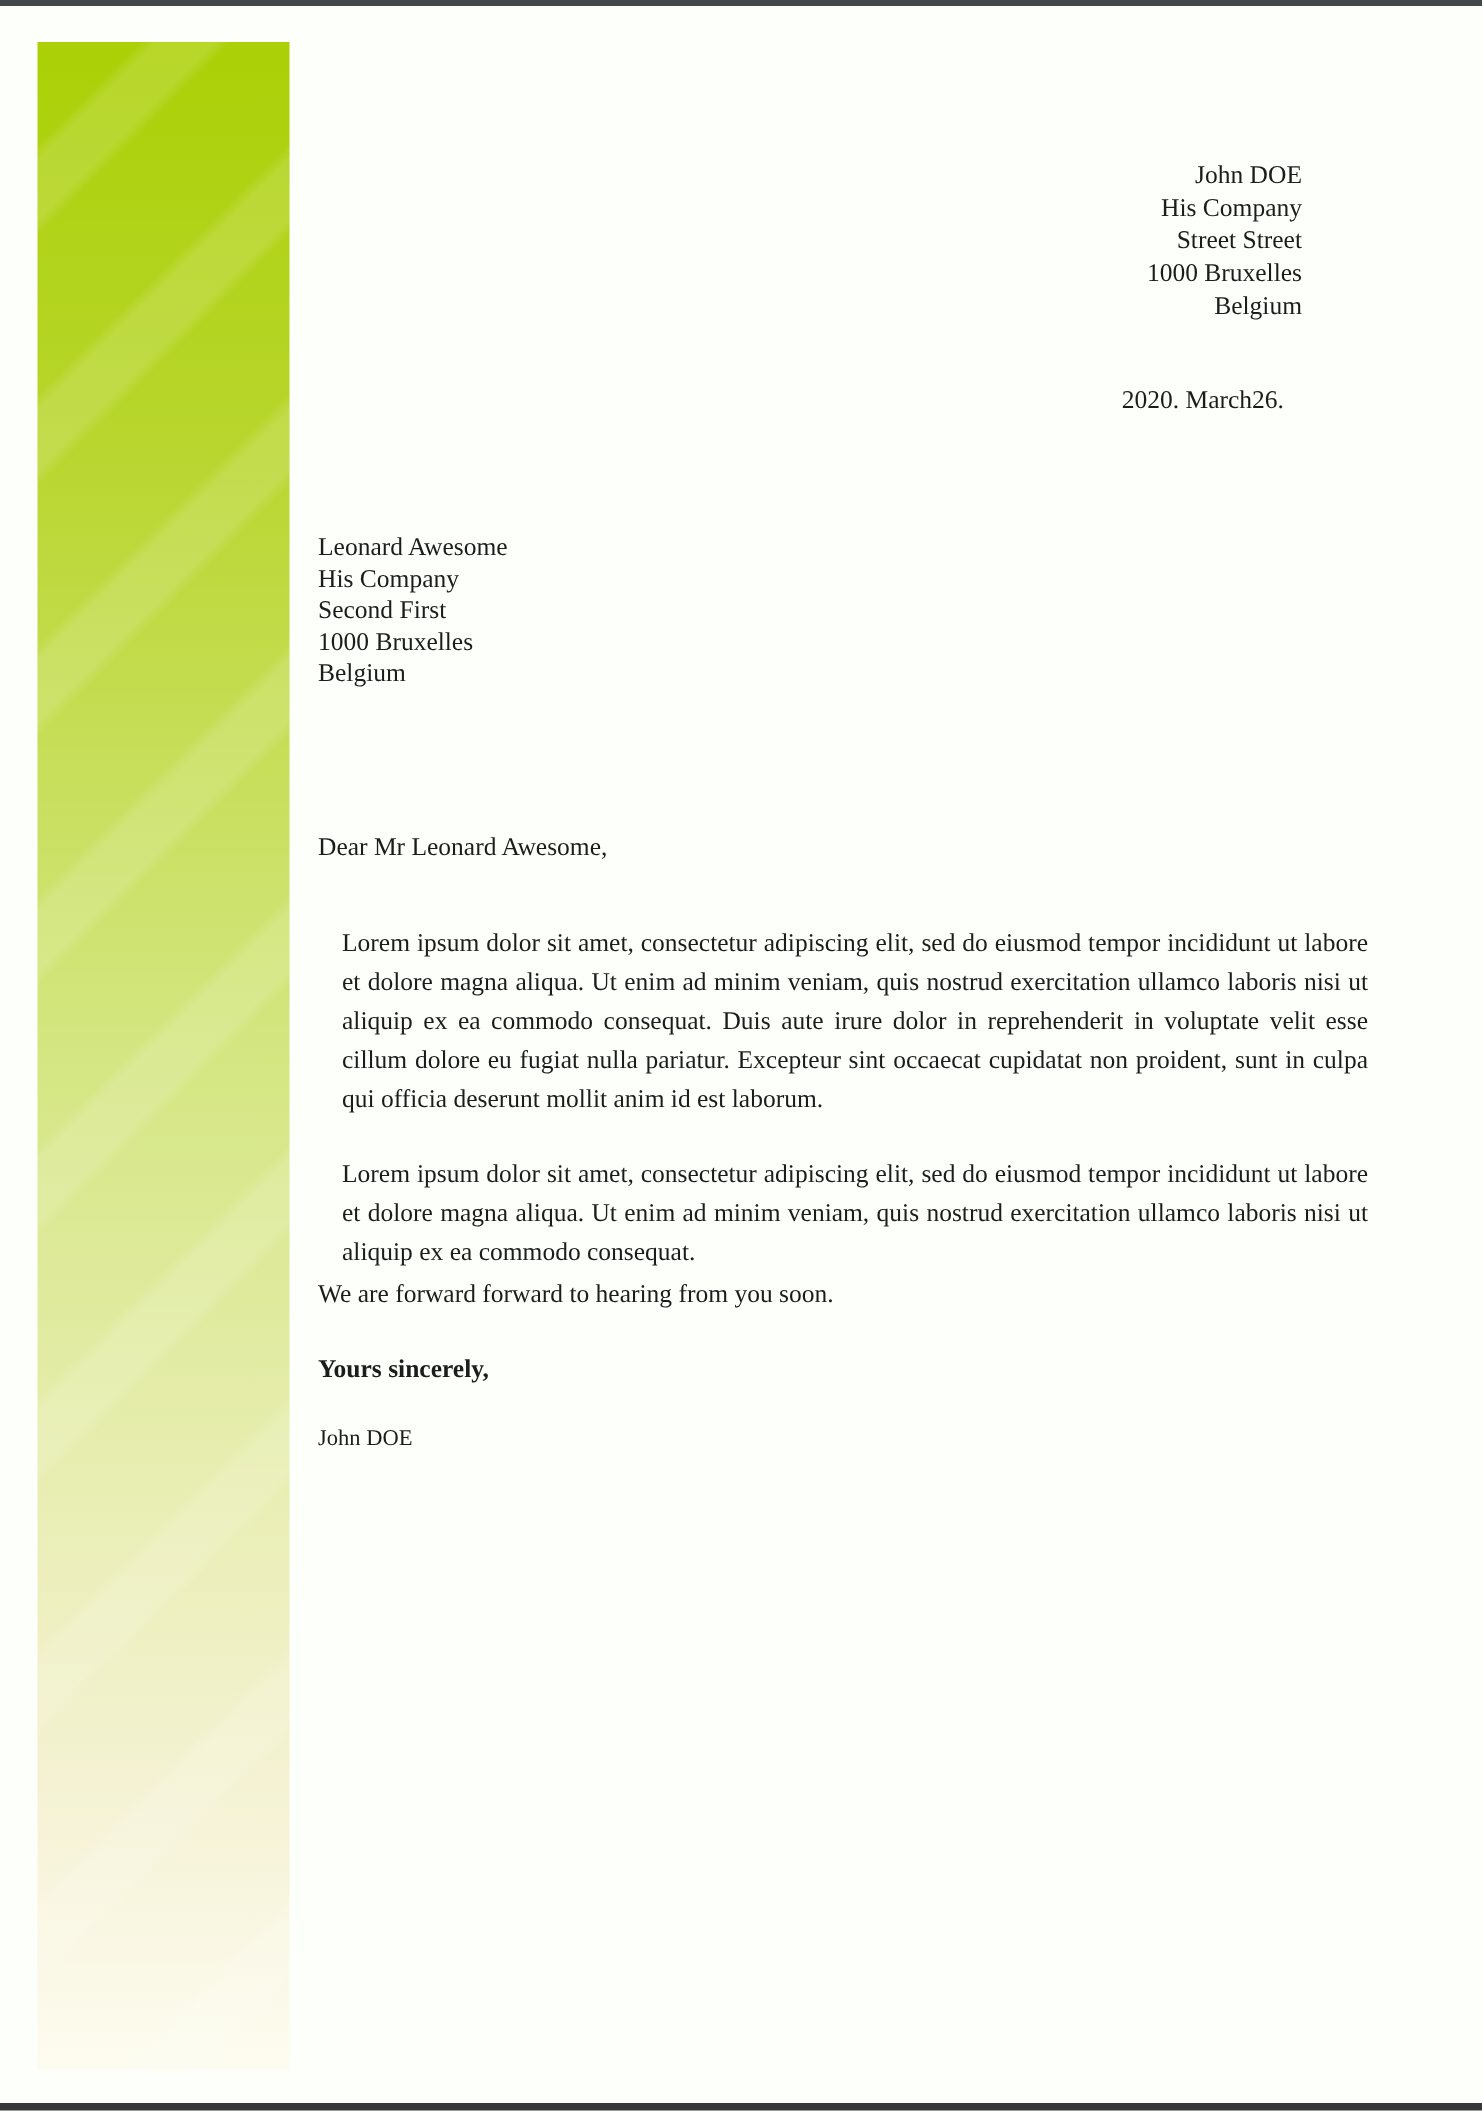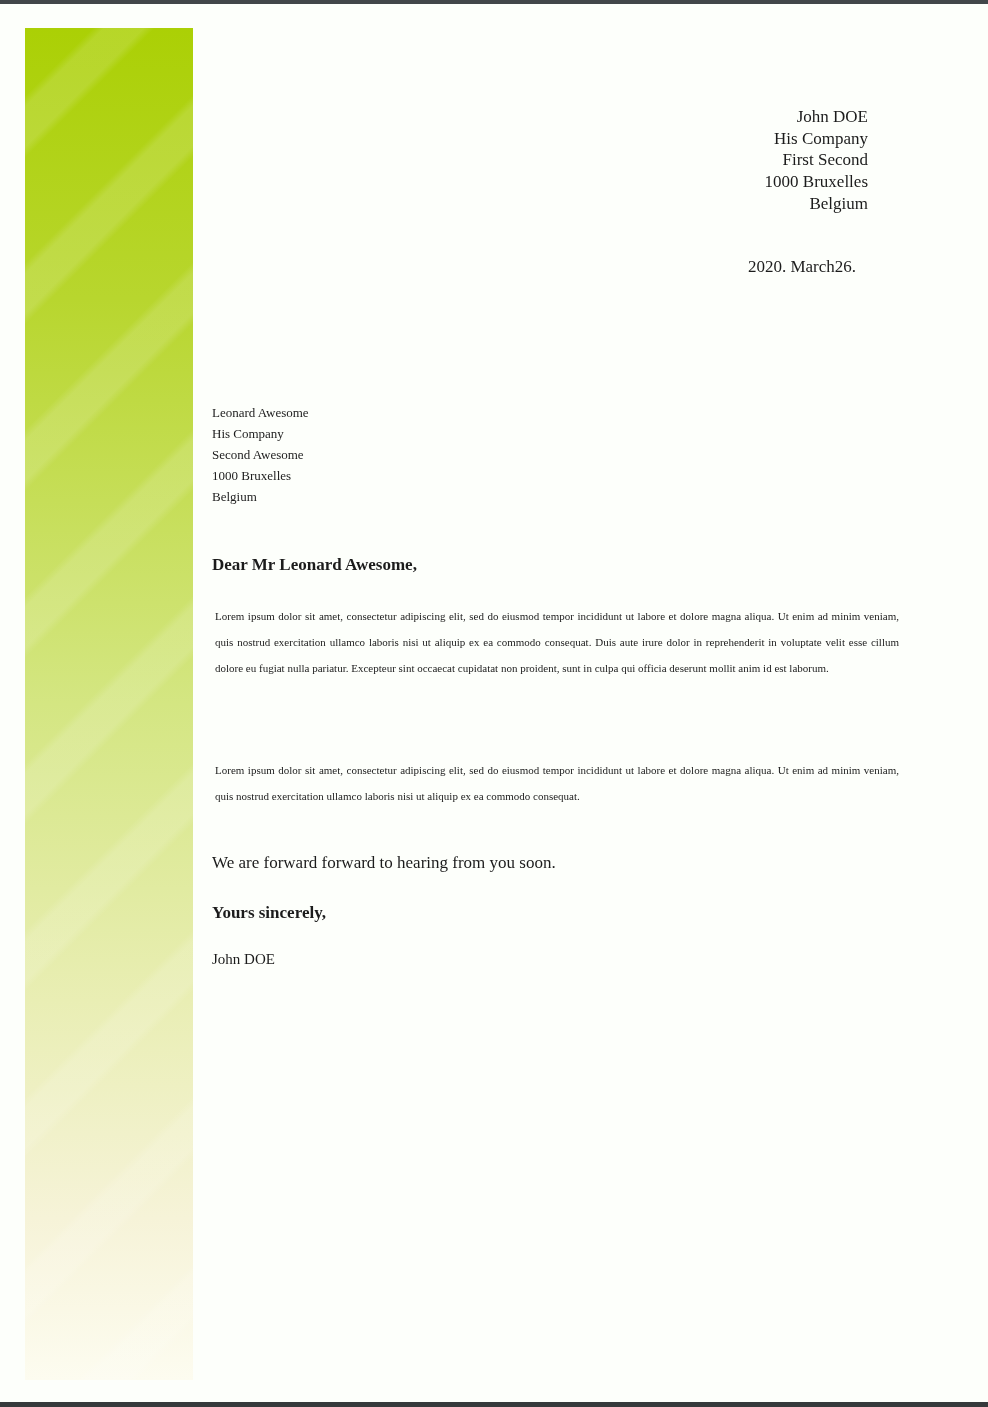--- a/index.html
+++ b/index.html
@@ -63,38 +63,36 @@
     right: 132px;
     text-align: right;
     font-size: 17px;
     line-height: 21.7px;
   }
   .recipient {
     position: absolute;
     left: 212px;
     top: 354px;
     text-align: left;
-    font-size: 13px;
+    font-size: 17px;
     line-height: 21px;
-    margin-top: 48px;
   }
   .salutation {
     position: absolute;
     left: 212px;
     top: 554px;
     font-size: 17px;
     line-height: 21px;
-    font-weight: bold;
   }
   .para {
     position: absolute;
     left: 212px;
     width: 684px;
-    margin: 3px;
-    font-size: 11px;
+    margin: 16px;
+    font-size: 17px;
     line-height: 26px;
     text-align: justify;
   }
   .p1 { top: 600px; }
   .p2 { top: 754px; }
   .closing {
     position: absolute;
     left: 212px;
     top: 850px;
     font-size: 17px;
@@ -121,31 +119,31 @@
 
 <div>
 
   <div class="border-top"></div>
 
   <div class="accent-bar"></div>
 
   <div class="sender">
     <div>John DOE</div>
     <div>His Company</div>
-    <div>First Second</div>
+    <div>Street Street</div>
     <div>1000 Bruxelles</div>
     <div>Belgium</div>
   </div>
 
   <div class="date">2020. March26.</div>
 
   <div class="recipient">
     <div>Leonard Awesome</div>
     <div>His Company</div>
-    <div>Second Awesome</div>
+    <div>Second First</div>
     <div>1000 Bruxelles</div>
     <div>Belgium</div>
   </div>
 
   <div class="salutation">Dear Mr Leonard Awesome,</div>
 
   <p class="para p1">Lorem ipsum dolor sit amet, consectetur adipiscing elit, sed do eiusmod tempor incididunt ut labore et dolore magna aliqua. Ut enim ad minim veniam, quis nostrud exercitation ullamco laboris nisi ut aliquip ex ea commodo consequat. Duis aute irure dolor in reprehenderit in voluptate velit esse cillum dolore eu fugiat nulla pariatur. Excepteur sint occaecat cupidatat non proident, sunt in culpa qui officia deserunt mollit anim id est laborum.</p>
 
   <p class="para p2">Lorem ipsum dolor sit amet, consectetur adipiscing elit, sed do eiusmod tempor incididunt ut labore et dolore magna aliqua. Ut enim ad minim veniam, quis nostrud exercitation ullamco laboris nisi ut aliquip ex ea commodo consequat.</p>
 

